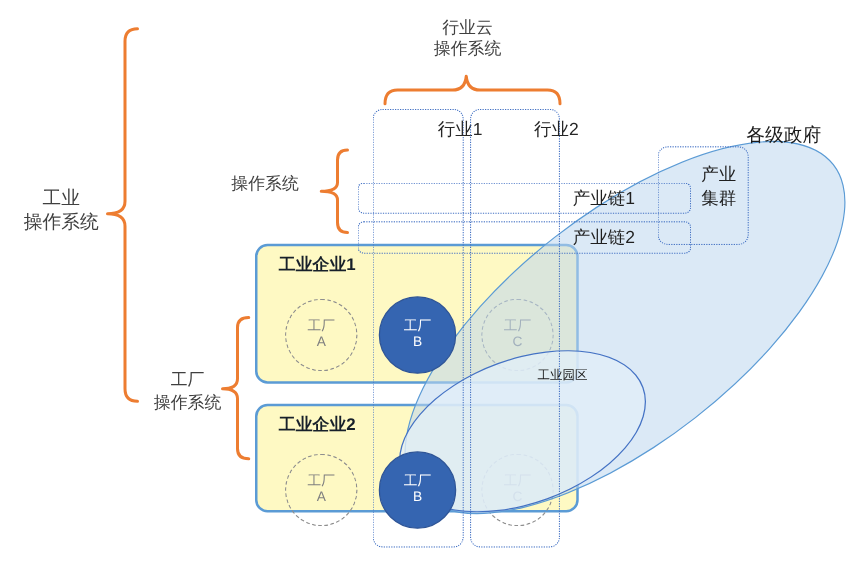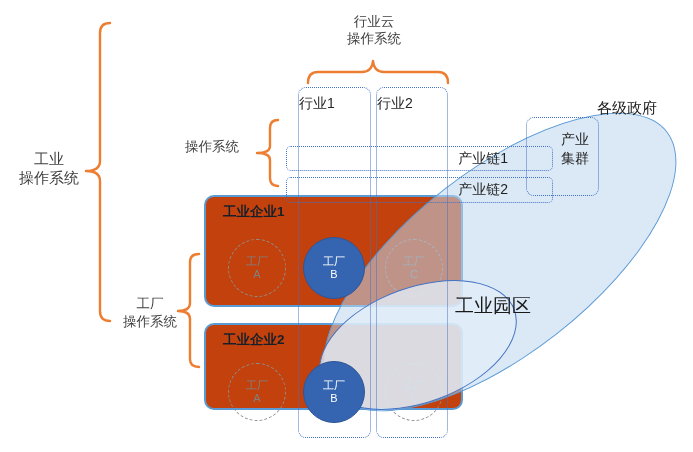--- a/index.html
+++ b/index.html
@@ -7,21 +7,21 @@
     position:relative;width:693px;height:452px;overflow:hidden;background:#ffffff;
     font-family:"Liberation Sans","DejaVu Sans",sans-serif;
   }
   
   .olabel{position:absolute;color:#404040;font-weight:normal;text-align:center;white-space:nowrap;}
   #lbl-cloud{left:314px;top:13px;width:120px;font-size:13.5px;line-height:17px;}
   #lbl-industry{left:6px;top:149px;width:86px;font-size:15px;line-height:19px;}
   #lbl-brain{left:156px;top:138px;width:112px;font-size:13.5px;line-height:17px;}
   #lbl-factory{left:104px;top:295px;width:92px;font-size:13.5px;line-height:18px;}
   
-  .enterprise{position:absolute;left:204px;width:259px;background:#c2410c;
+  .enterprise{position:absolute;left:204px;width:259px;background:#fef9c3;
     border:2px solid #5B9BD5;border-radius:10px;box-sizing:border-box;}
   #ent1{top:195px;height:112px;}
   #ent2{top:323px;height:87px;}
   .ent-title{position:absolute;left:17px;top:6px;font-size:13.5px;font-weight:700;color:#17202a;}
   
   .factory{position:absolute;border-radius:50%;display:flex;flex-direction:column;
     align-items:center;justify-content:center;font-size:11px;line-height:13px;
     text-align:center;box-sizing:border-box;}
   .factory.dashed{width:58px;height:58px;border:1.6px dashed #8f8f8f;color:#808080;}
   .factory.filled{width:62px;height:62px;background:#3565B1;border:1px solid #2F5597;color:#ffffff;z-index:6;}
@@ -31,36 +31,36 @@
     background:rgba(189,215,238,0.55);border:1.5px solid #5B9BD5;
     transform:rotate(-38deg);z-index:4;}
   #ellipse-park{left:315px;top:287px;width:206px;height:116px;
     background:rgba(226,238,249,0.78);border:1.4px solid #4472C4;
     transform:rotate(-20deg);z-index:5;}
   
   .dcol{position:absolute;top:87px;height:351px;border:1.6px dotted #4472C4;
     border-radius:8px;box-sizing:border-box;z-index:7;}
   #col1{left:298px;width:73px;}
   #col2{left:376px;width:72px;}
-  .col-label{position:absolute;top:7px;left:0;width:100%;text-align:left;
+  .col-label{position:absolute;top:7px;left:16px;width:100%;text-align:right;
     font-size:14px;color:#262626;}
   .drow{position:absolute;left:286px;width:267px;border:1.4px dotted #4472C4;
     border-radius:5px;box-sizing:border-box;z-index:8;margin-top:18px;}
   #row1{top:128px;height:25px;}
   #row2{top:159px;height:26px;}
   .row-label{position:absolute;right:44px;top:50%;transform:translateY(-50%);
     font-size:14px;color:#1f1f1f;white-space:nowrap;}
   #cluster-box{position:absolute;left:526px;top:117px;width:73px;height:79px;
     border:1.5px dotted #4472C4;border-radius:8px;box-sizing:border-box;z-index:8;}
   .cluster-text{position:absolute;left:28px;top:12px;width:40px;text-align:center;
     font-size:14px;line-height:19px;color:#1f1f1f;}
   
   .plain-label{position:absolute;color:#1a1a1a;white-space:nowrap;z-index:9;}
   #lbl-gov{left:597px;top:99px;font-size:15px;}
-  #lbl-park{left:455px;top:293px;font-size:19px;}
+  #lbl-park{left:430px;top:293px;font-size:10px;}
   
   #braces{position:absolute;left:0;top:0;z-index:10;pointer-events:none;}
   #braces path{fill:none;stroke:#ED7D31;stroke-width:2.4;stroke-linecap:round;stroke-linejoin:round;}
 </style>
 </head>
 <body>
 
 <div id="stage">
 
   <div class="enterprise" id="ent1">

